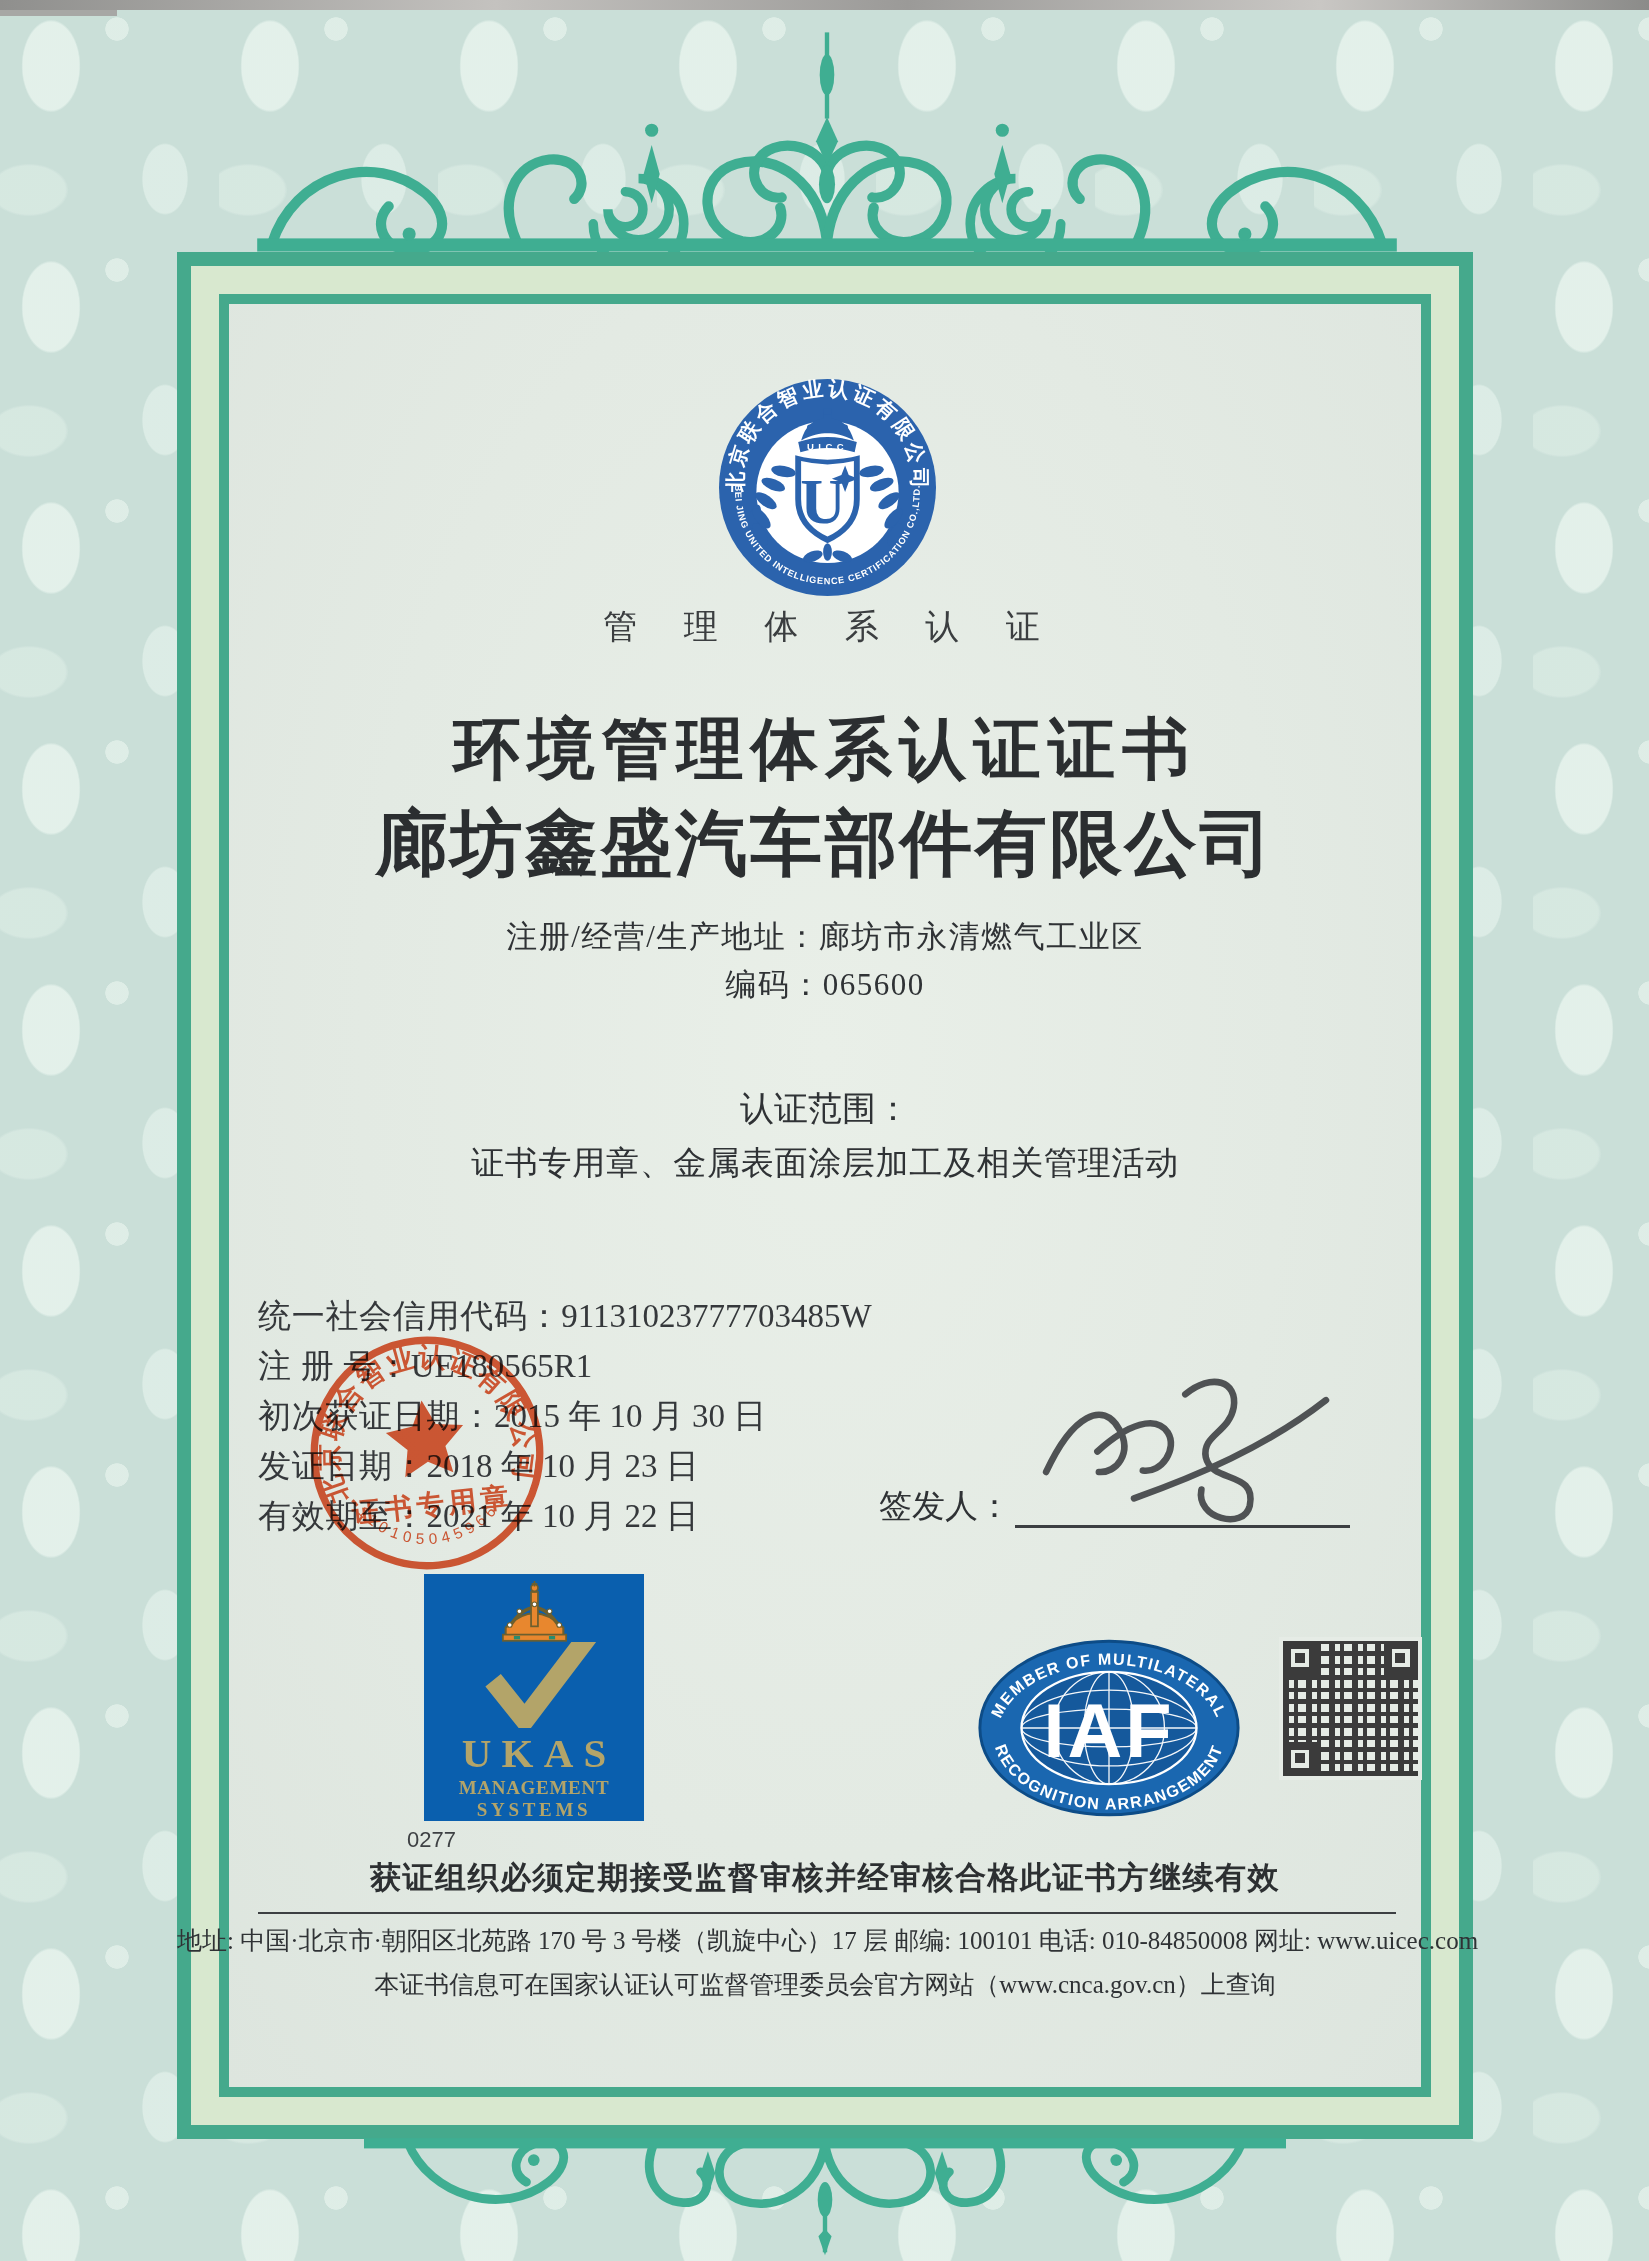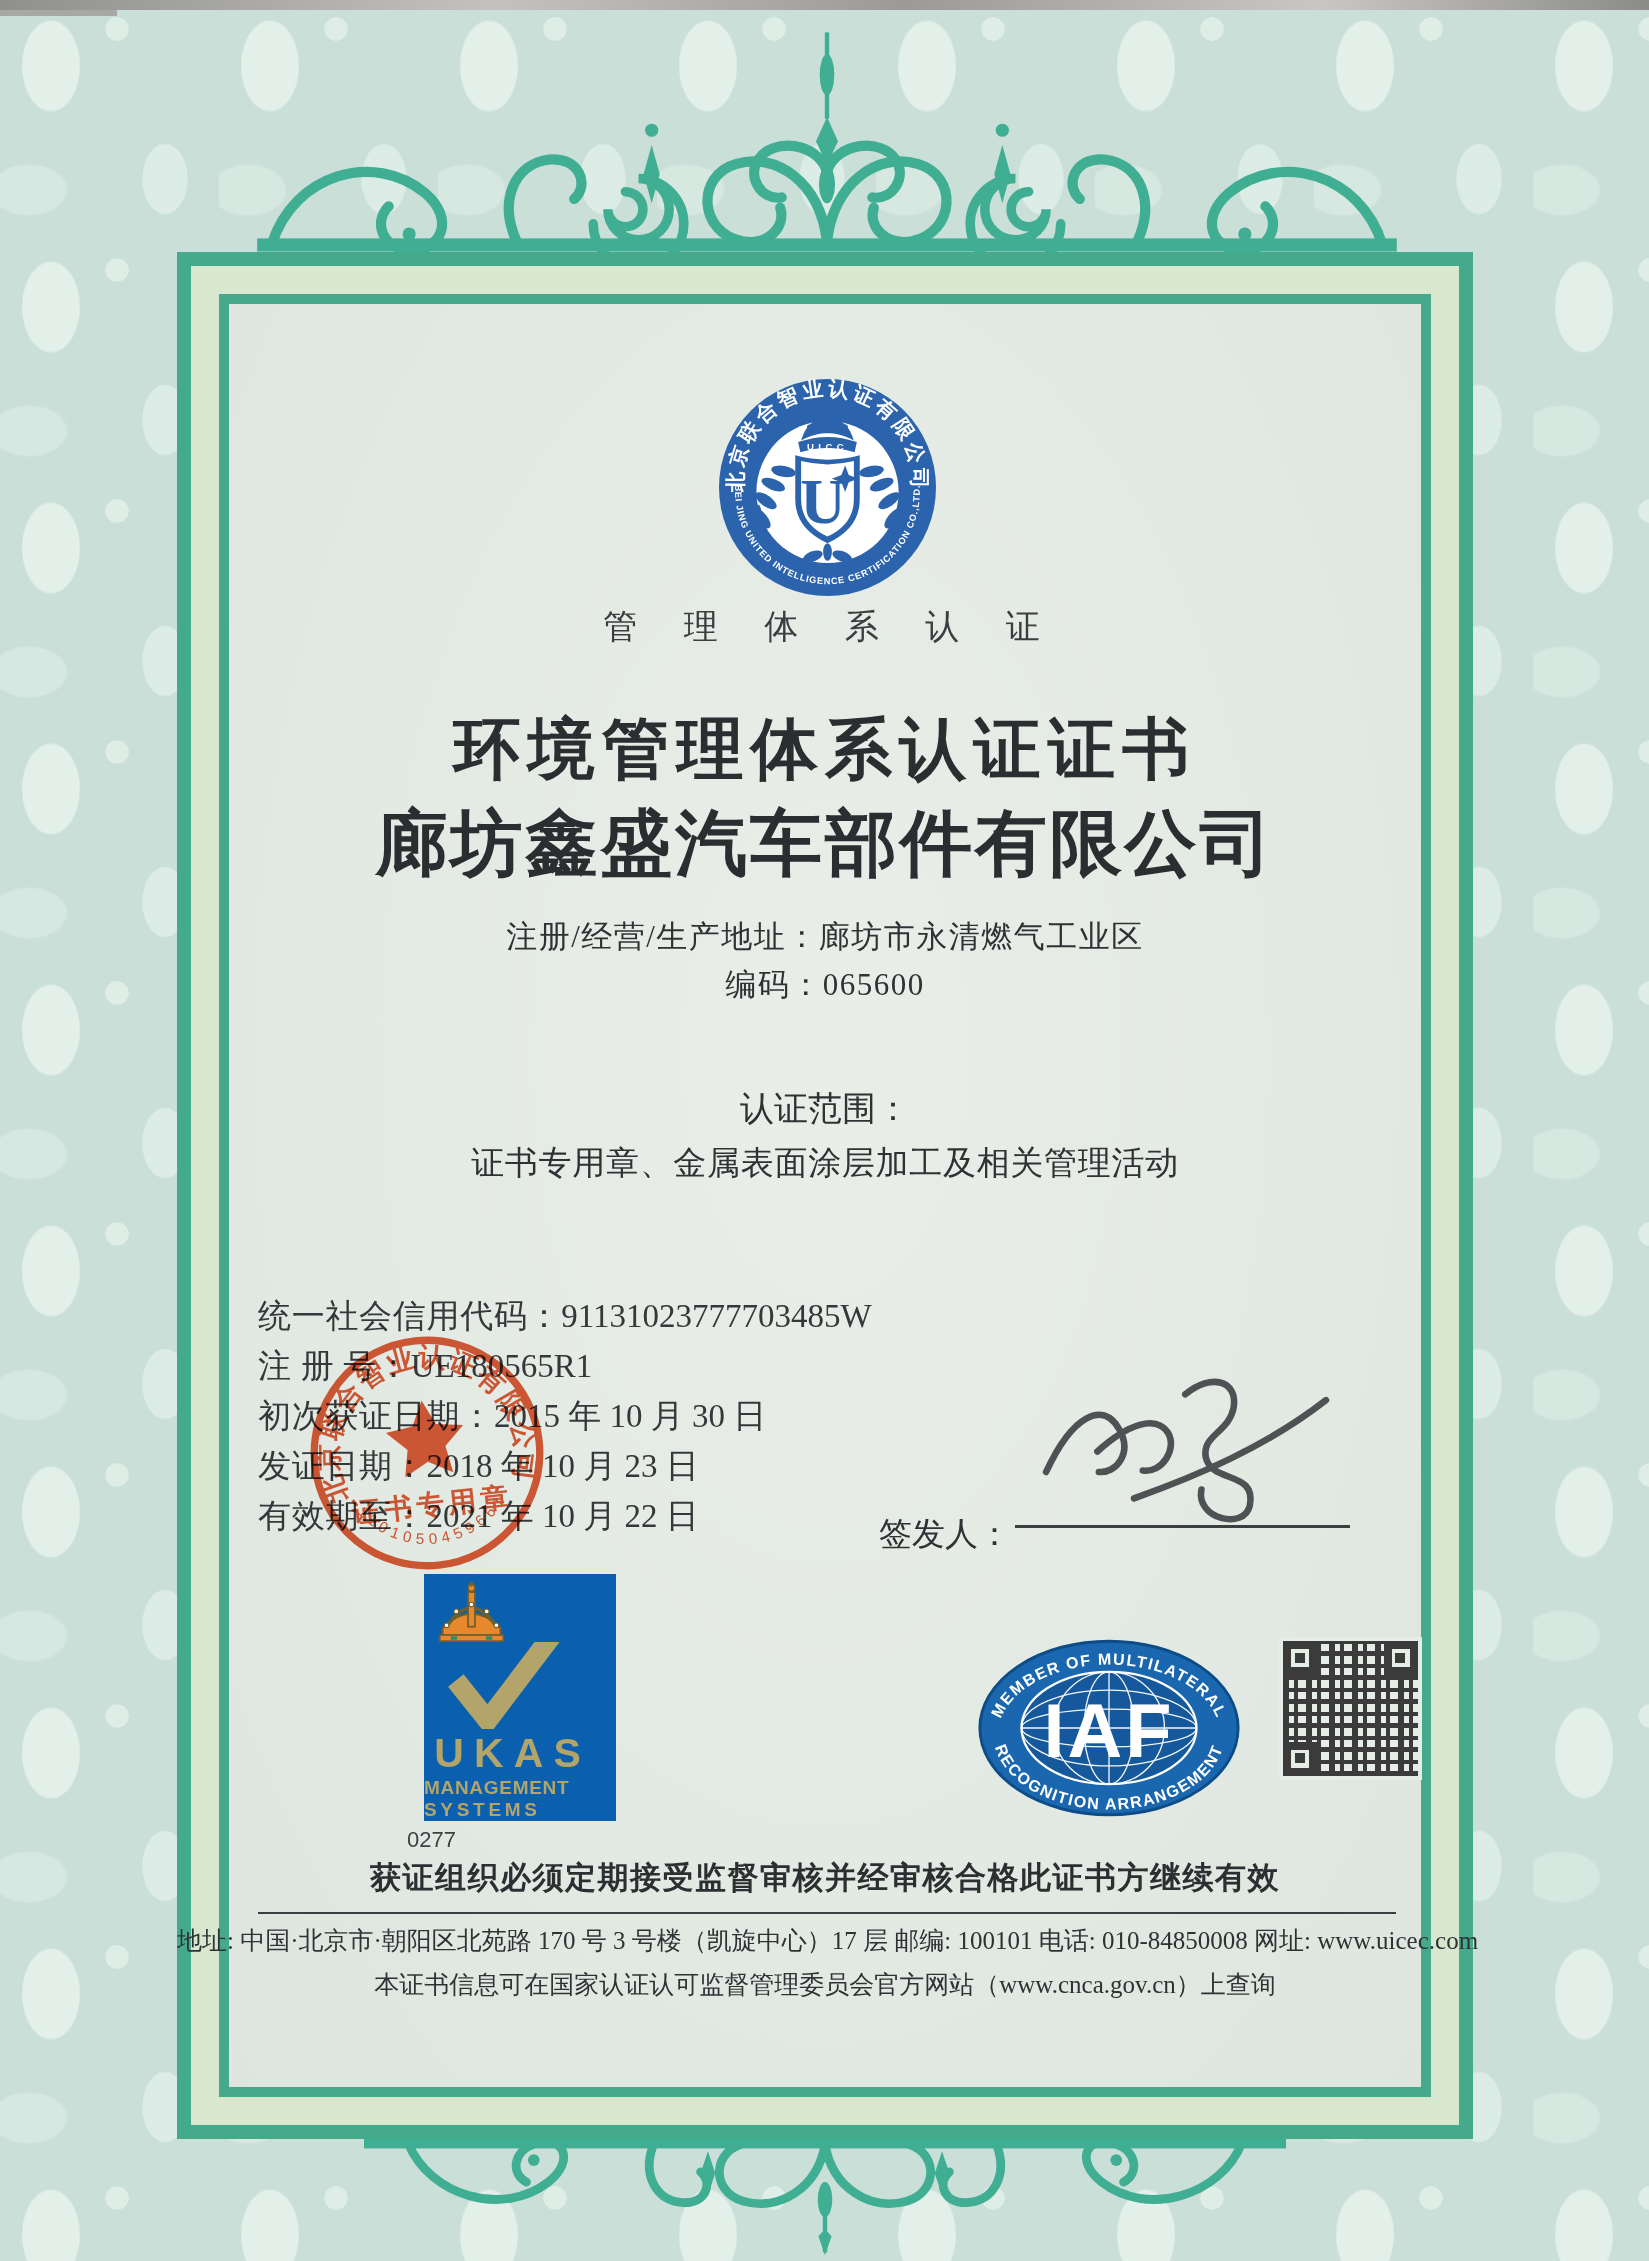--- a/index.html
+++ b/index.html
@@ -32,30 +32,30 @@
   .post{top:964px;font-size:31px;letter-spacing:1.5px;}
   .std{top:1026px;font-size:42px;font-weight:bold;letter-spacing:1.5px;color:#27292b;}
   .scopelab{top:1086px;font-size:34px;}
   .scopetext{top:1141px;font-size:33px;letter-spacing:0.7px;}
 
   .details{position:absolute;left:258px;top:1291px;font-size:33px;line-height:50px;color:#35383b;}
   .details .row{white-space:nowrap;}
   .details .lab{letter-spacing:0.7px;}
   .details .val{font-family:"Liberation Serif","DejaVu Serif",serif;}
 
-  .issuer-label{position:absolute;left:879px;top:1484px;font-size:33px;margin-top:28px;}
+  .issuer-label{position:absolute;left:879px;top:1484px;font-size:33px;}
   .issuer-line{position:absolute;left:1015px;top:1525px;width:335px;height:2.9px;background:#3c3f42;}
   .signature{position:absolute;left:1030px;top:1362px;}
 
   .stamp{position:absolute;left:304px;top:1330px;width:246px;height:246px;
     transform:rotate(-6deg);mix-blend-mode:multiply;opacity:.93;}
 
-  .ukas{position:absolute;left:424px;top:1574px;width:192px;height:247px;background:#0a5fae;
-    display:flex;flex-direction:column;align-items:flex-start;
-    font-family:Liberation Sans, sans-serif;color:#b3a469;}
+  .ukas{position:absolute;left:424px;top:1574px;width:220px;height:247px;background:#0a5fae;
+    display:flex;flex-direction:column;align-items:center;
+    font-family:Liberation Serif, serif;color:#b3a469;}
   .ukas .word{font-size:41px;font-weight:bold;letter-spacing:10.2px;margin-top:1.5px;text-indent:10.2px;}
   .ukas .sub{font-size:19px;font-weight:bold;letter-spacing:0.7px;line-height:22px;}
   .ukas-num{position:absolute;left:407px;top:1827px;width:192px;text-align:left;
     font-size:22px;color:#3e4144;font-family:"Liberation Sans","DejaVu Sans",sans-serif;}
 
   .iaf{position:absolute;left:978px;top:1639px;}
   .qr{position:absolute;left:1279px;top:1637px;width:143px;height:143px;background:#e6ece6;}
   .qr-noise{position:absolute;inset:4.4px;
     background-image:
       repeating-linear-gradient(90deg,#3b3b3b 0 5.9px,transparent 5.9px 11px,#3b3b3b 11px 15.4px,transparent 15.4px 23px),

